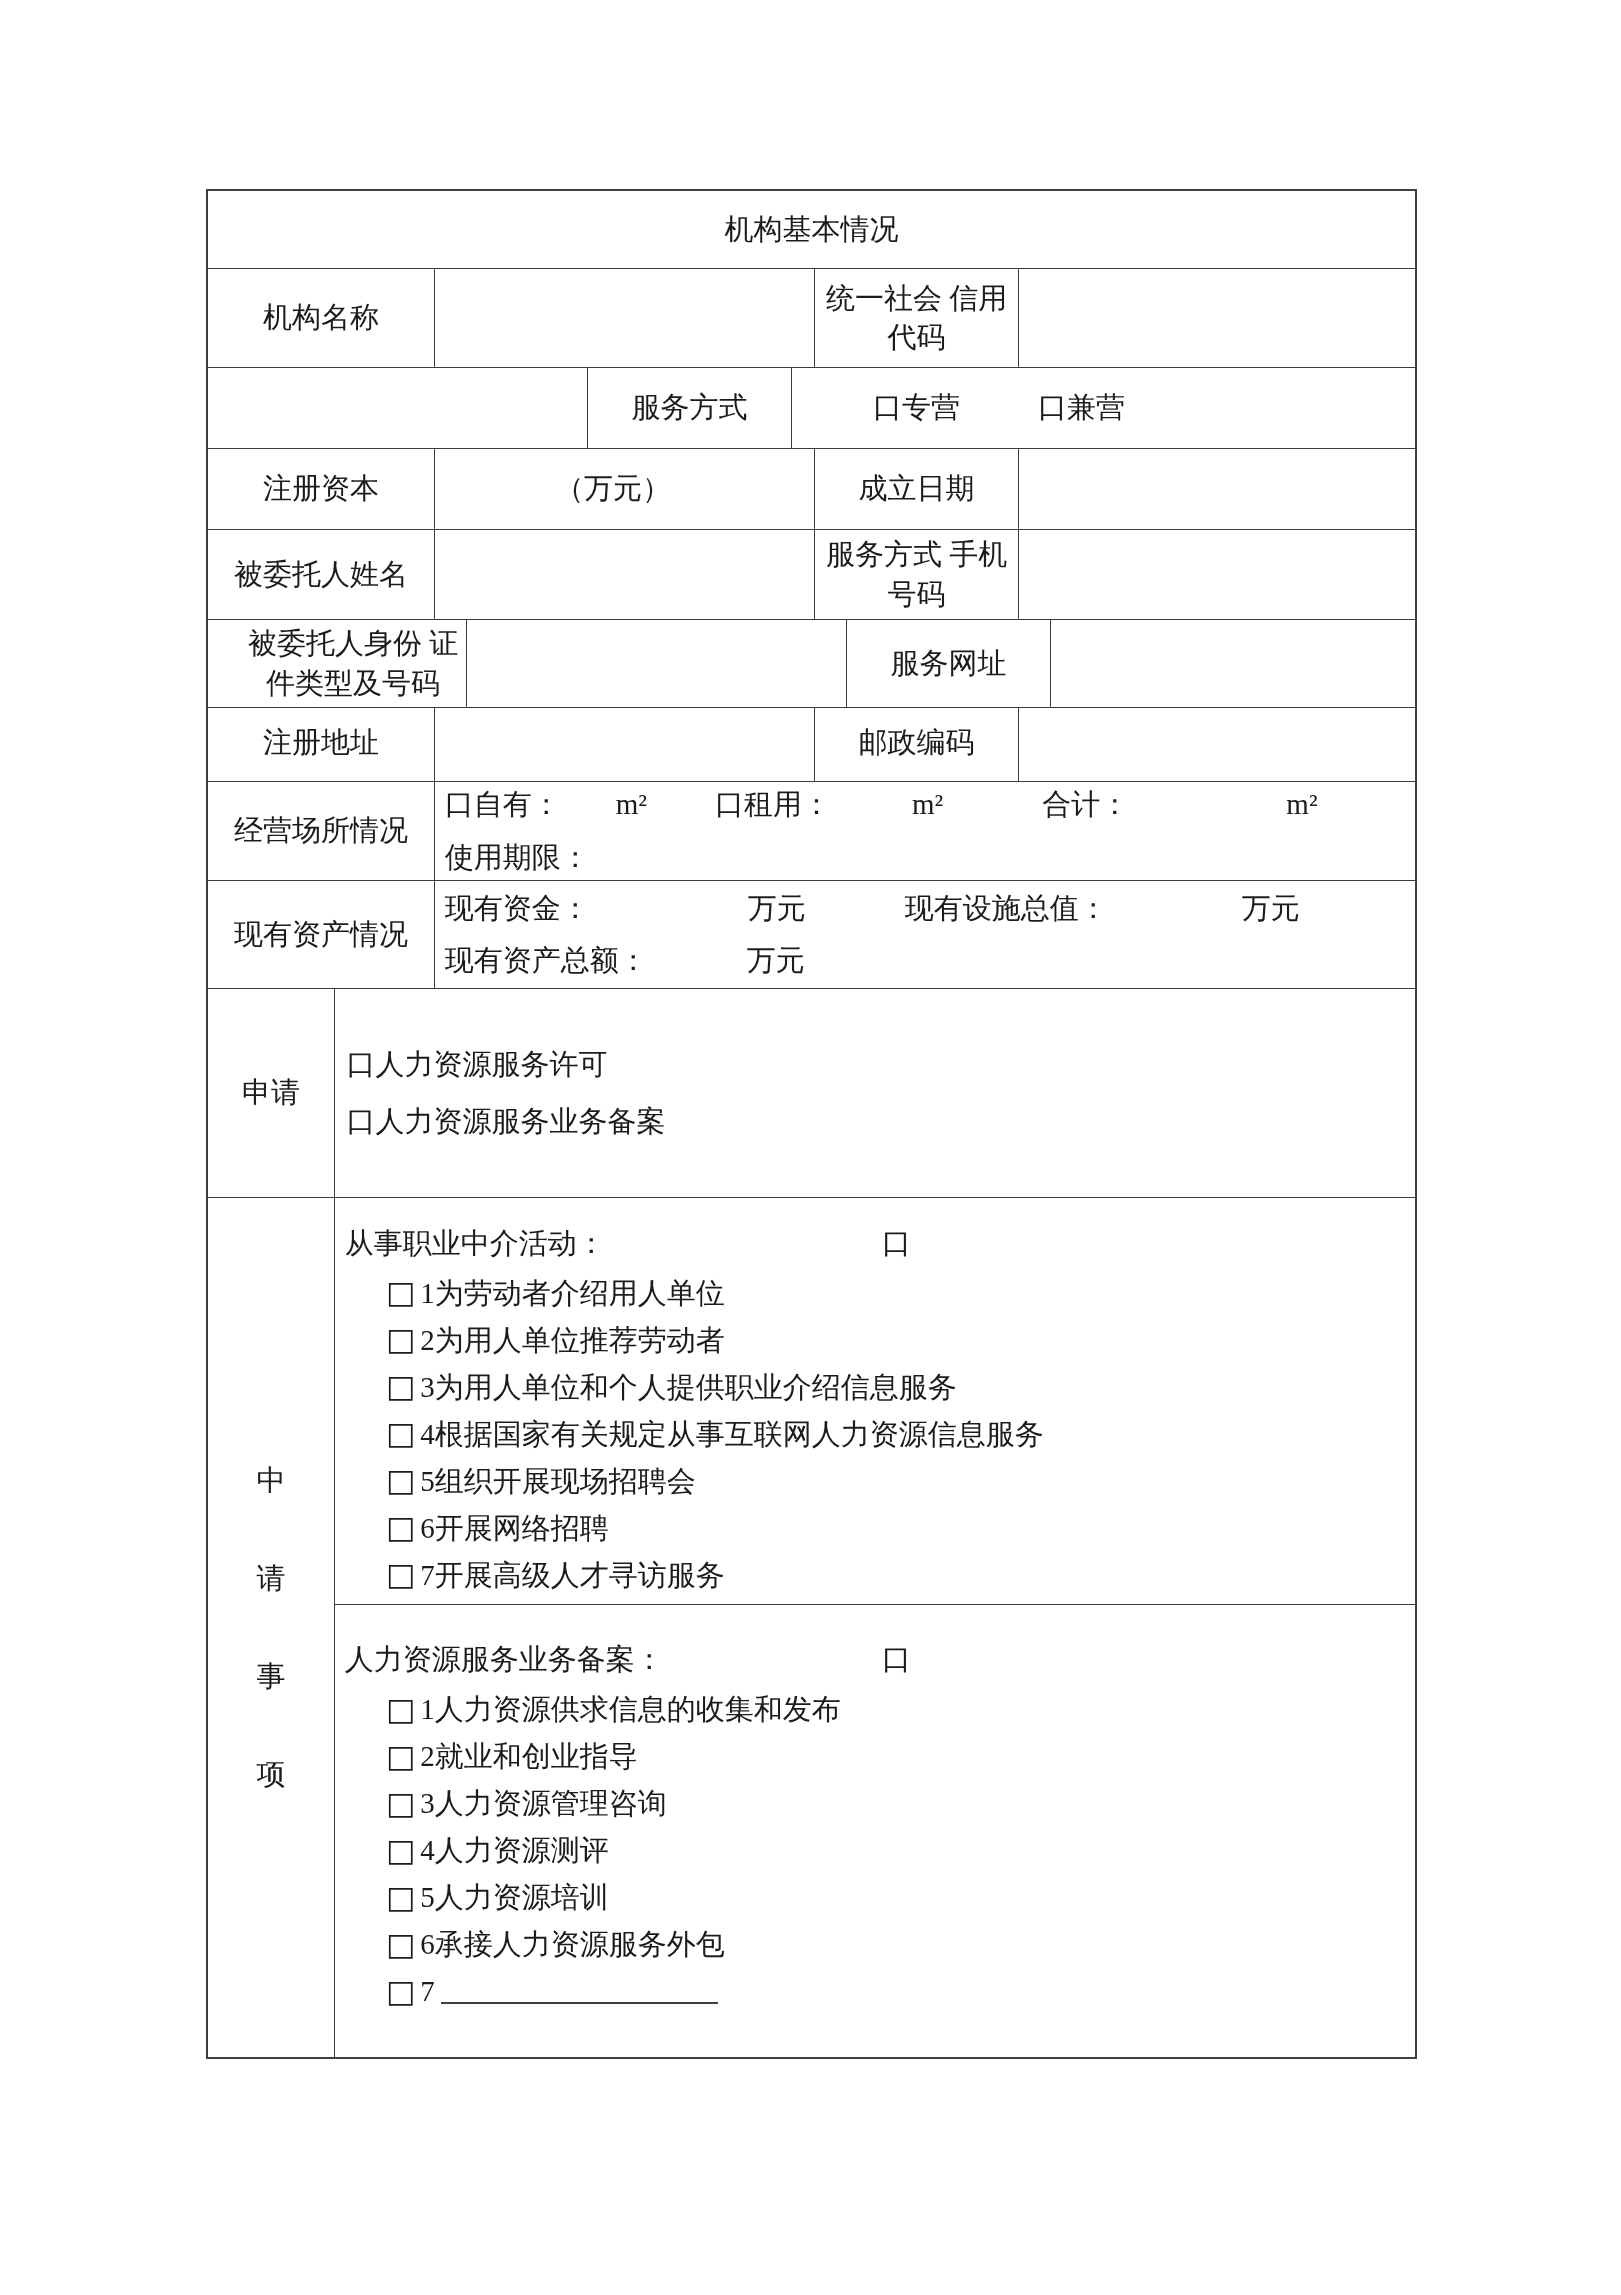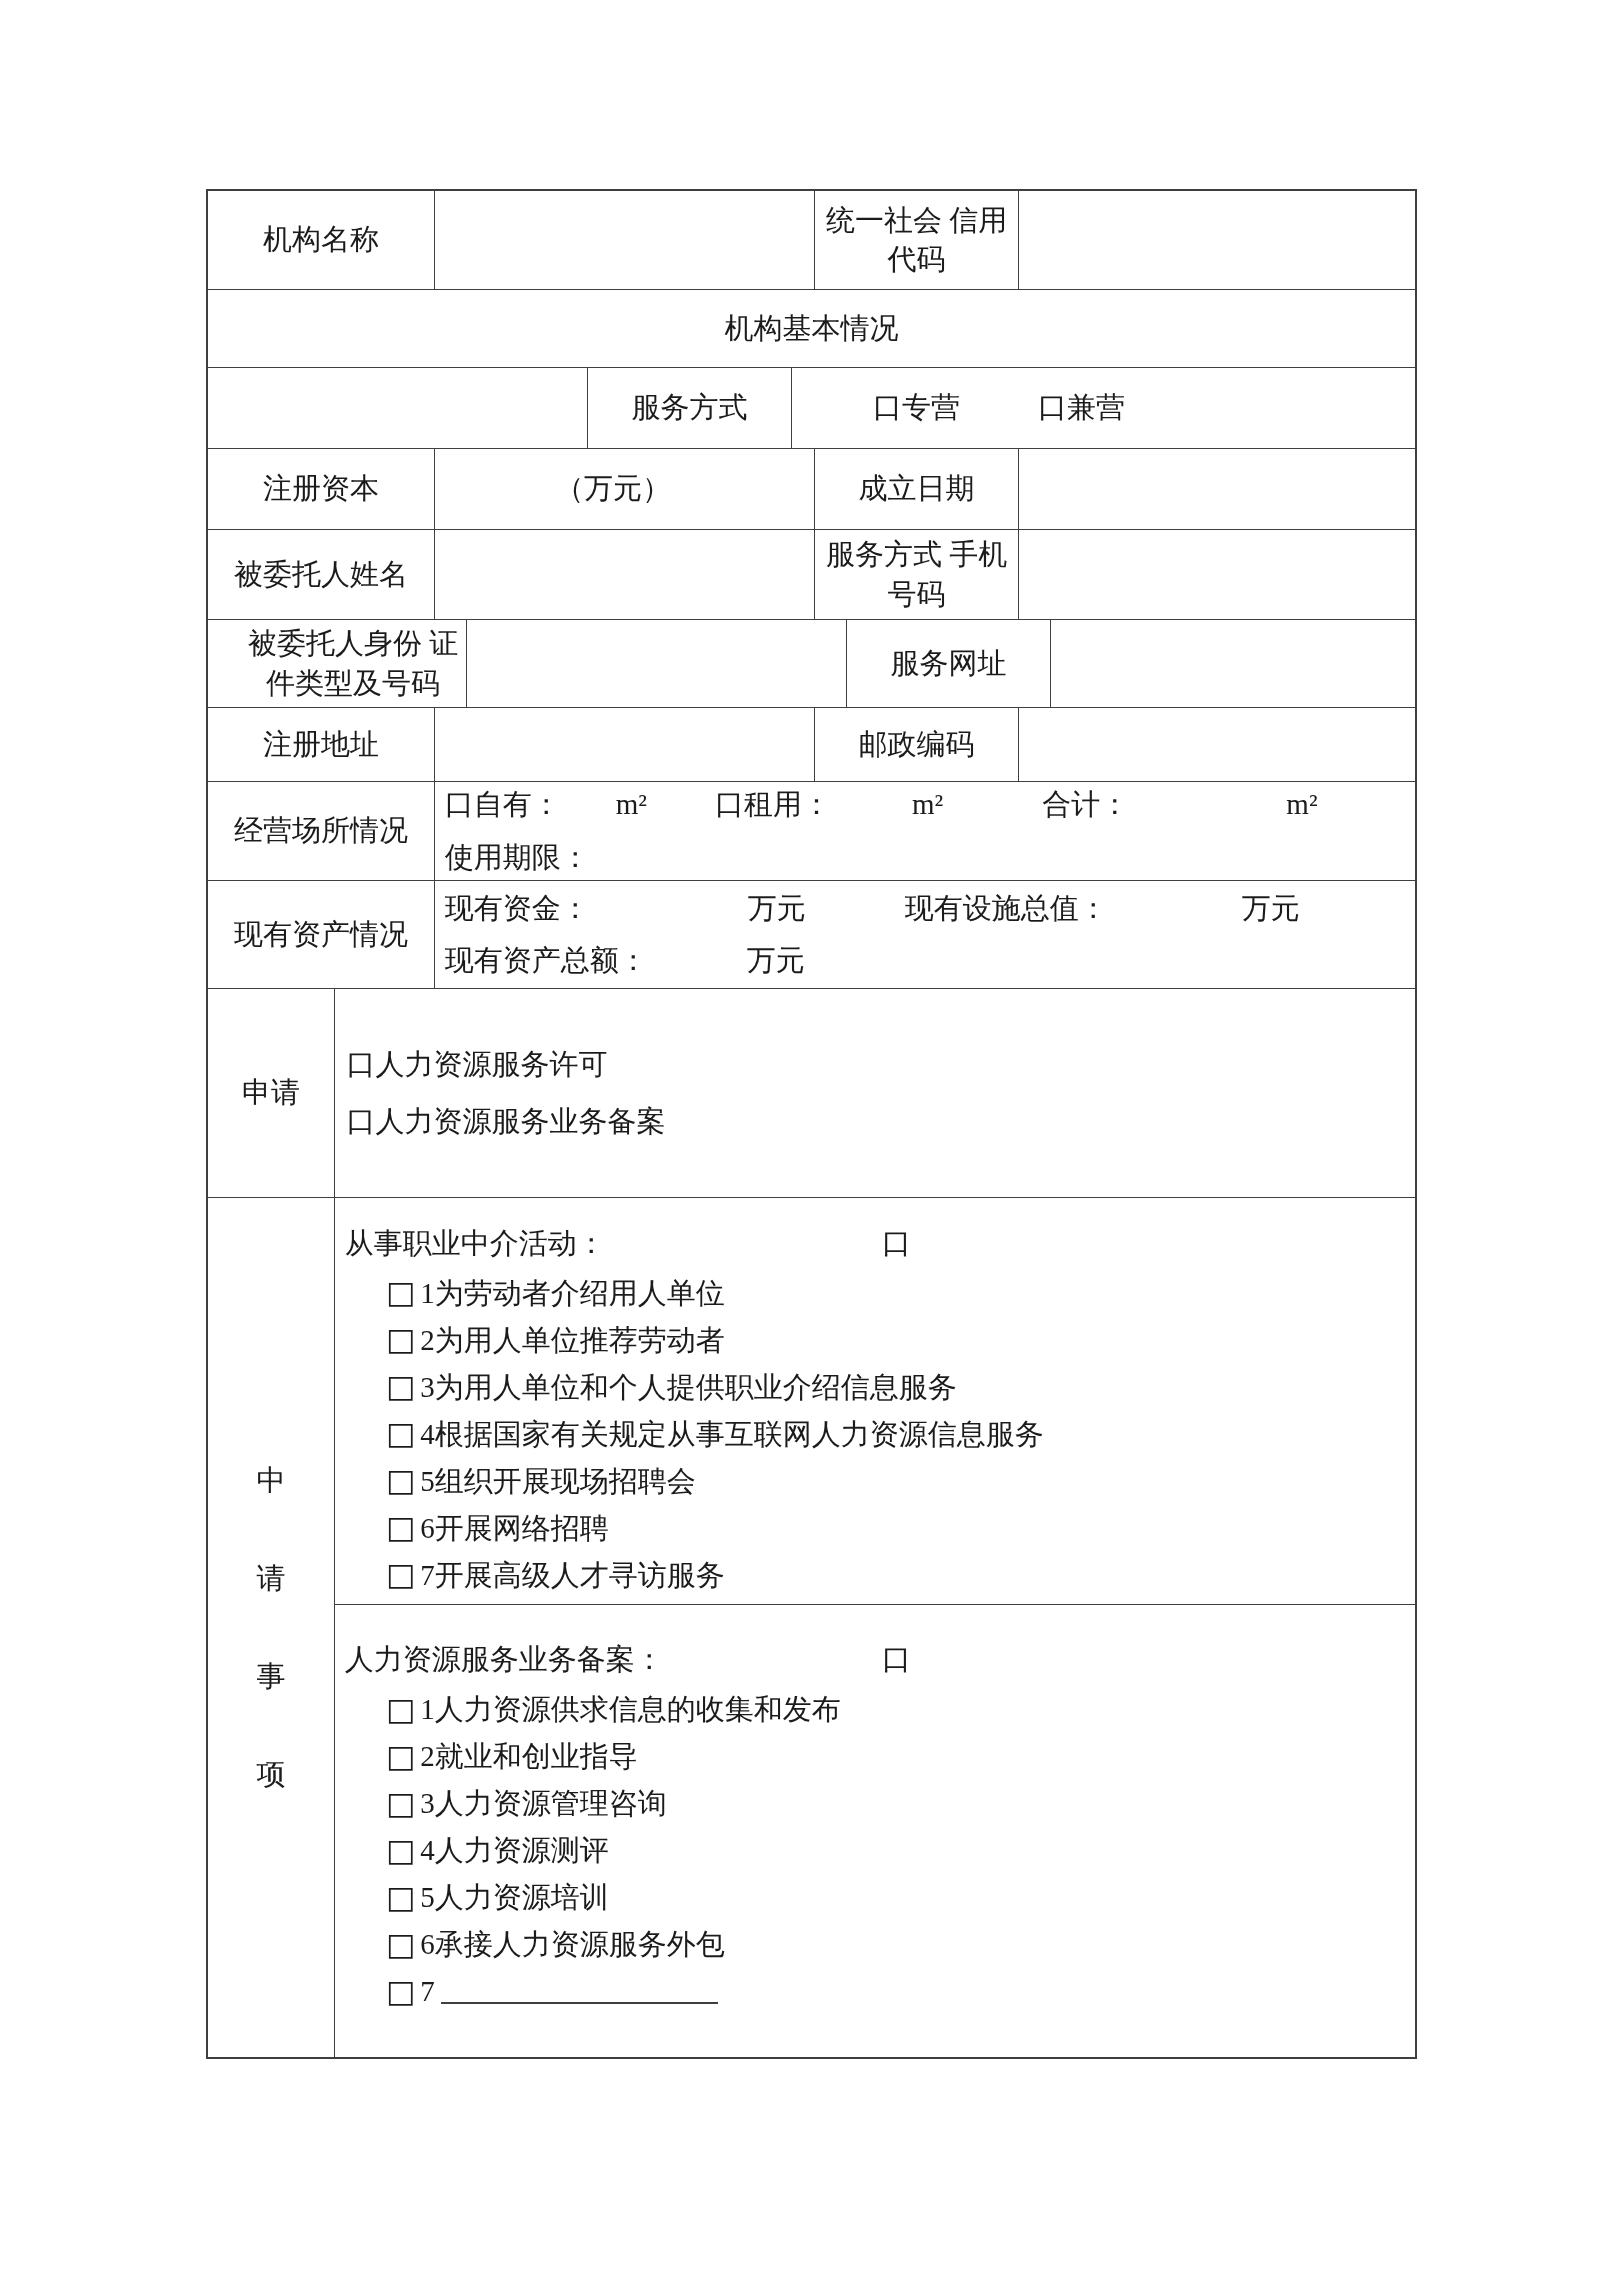--- a/index.html
+++ b/index.html
@@ -11,21 +11,21 @@
   }
   .tbl { position:absolute; left:206px; top:189px; width:1211px; border:2.4px solid #3f3f3f; background:#fff; }
   .tr { display:flex; border-bottom:1.6px solid #3f3f3f; }
   .tr:last-child { border-bottom:none; }
   .td { border-right:1.6px solid #3f3f3f; display:flex; align-items:center; }
   .td:last-child { border-right:none; }
   .c1 { width:227px; } .c2 { width:380px; } .c3 { width:204px; } .c4 { flex:1; }
   .lbl { justify-content:center; text-align:center; padding:0 6.5px; flex-direction:column; }
   .h-title { height:78px; } .h-r1 { height:99px; } .h-r2 { height:81px; }
   .h-r3 { height:81px; } .h-r4 { height:90px; } .h-r5 { height:88px;padding-left:32px; }
-  .h-r6 { height:74px; }  .h-r7 { height:99px; } .h-r8 { height:108px; }
+  .h-r6 { height:74px;font-family:Liberation Mono, monospace; }  .h-r7 { height:99px; } .h-r8 { height:108px; }
   .h-apply { height:209px; } .h-matters { height:859px; }
   .title-cell { flex:1; justify-content:center; text-align:center; }
   .unit-right { justify-content:center; padding-right:23px; }
   .options-cell { justify-content:flex-start; padding-left:81px; gap:78px; }
   .multi { flex-direction:column; justify-content:center; align-items:flex-start; padding-left:9.8px; gap:13px; }
   .inline-line { display:flex; align-items:baseline; white-space:nowrap; }
   .m-own-unit { margin-left:55px; } .m-rent { margin-left:68px; } .m-rent-unit { margin-left:81px; }
   .m-total { margin-left:99px; } .m-total-unit { margin-left:157px; }
   .m-fund-unit { margin-left:158px; } .m-facility { margin-left:99px; } .m-facility-unit { margin-left:134px; }
   .m-assets-total-unit { margin-left:99px; }
@@ -45,34 +45,34 @@
   .blank-line { display:inline-block; width:277px; height:24.4px; border-bottom:2.4px solid #3f3f3f; margin-left:6.5px; }
   .vchar { display:block; }
   .wrap2 { display:flex; flex-direction:column; align-items:center; }
 </style>
 </head>
 <body>
 
 <div class="page">
   <div class="tbl">
 
+    <div class="tr h-title">
+      <div class="td title-cell">机构基本情况</div>
+    </div>
+
     <div class="tr h-r1">
       <div class="td c1 lbl">机构名称</div>
       <div class="td c2"></div>
       <div class="td c3 lbl">
         <div class="wrap2">
           <span class="vchar">统一社会 信用</span>
           <span class="vchar">代码</span>
         </div>
       </div>
       <div class="td c4"></div>
-    </div>
-
-    <div class="tr h-title">
-      <div class="td title-cell">机构基本情况</div>
     </div>
 
     <div class="tr h-r2">
       <div class="td c2"></div>
       <div class="td c3 lbl">服务方式</div>
       <div class="td c4 options-cell">
         <span class="opt-line">
             <span>口</span>
             <span>专营</span>
           </span>

